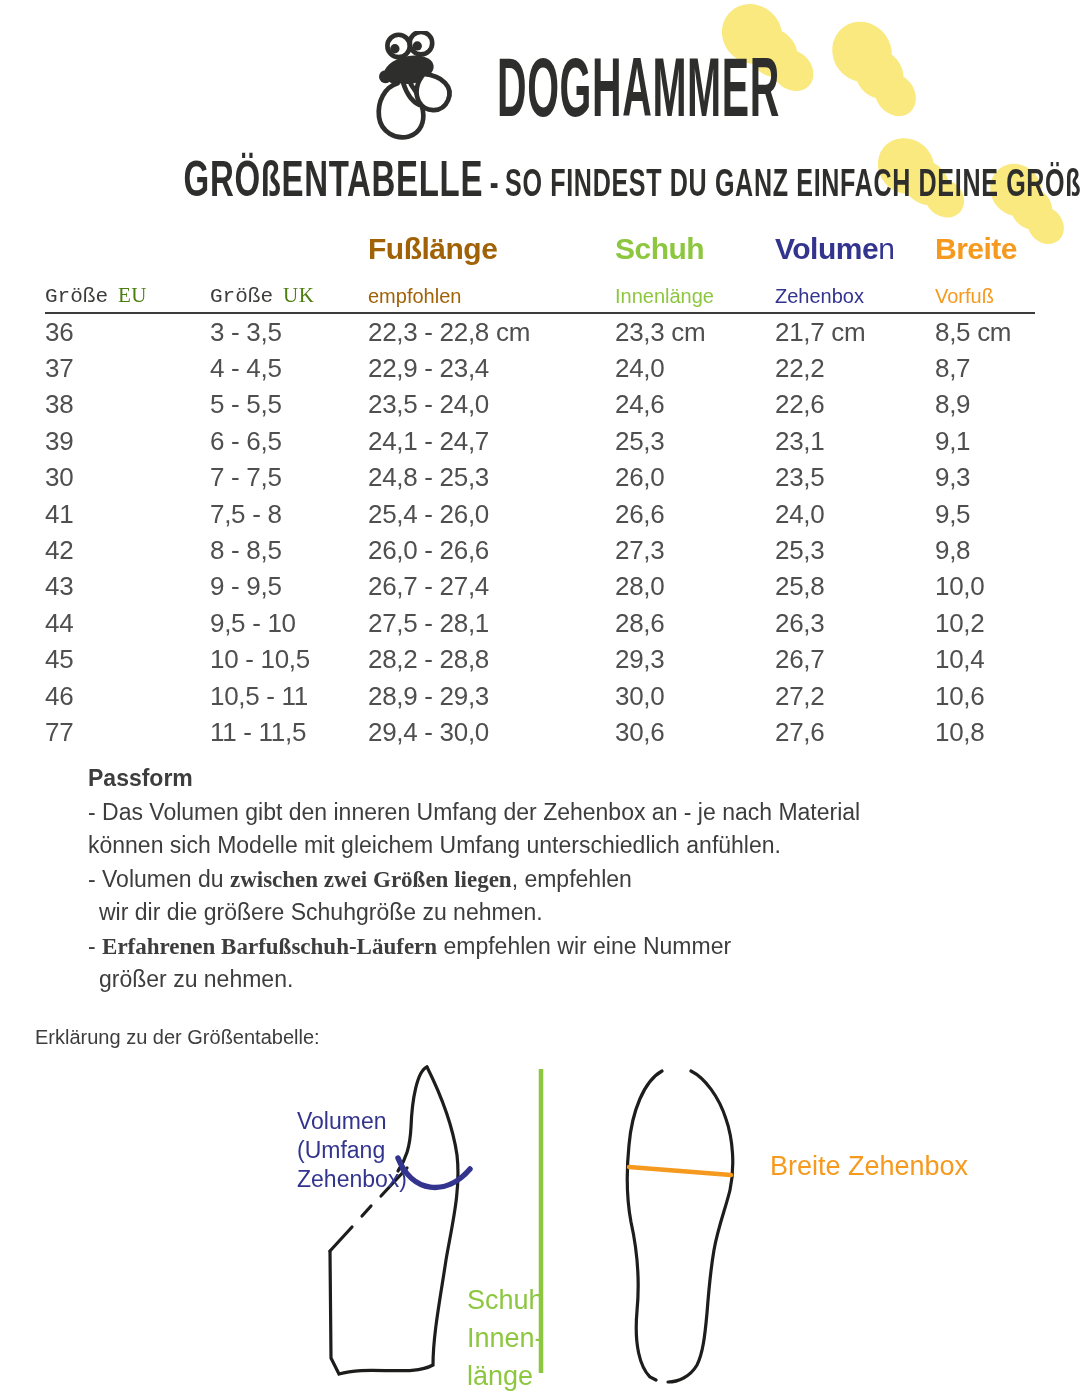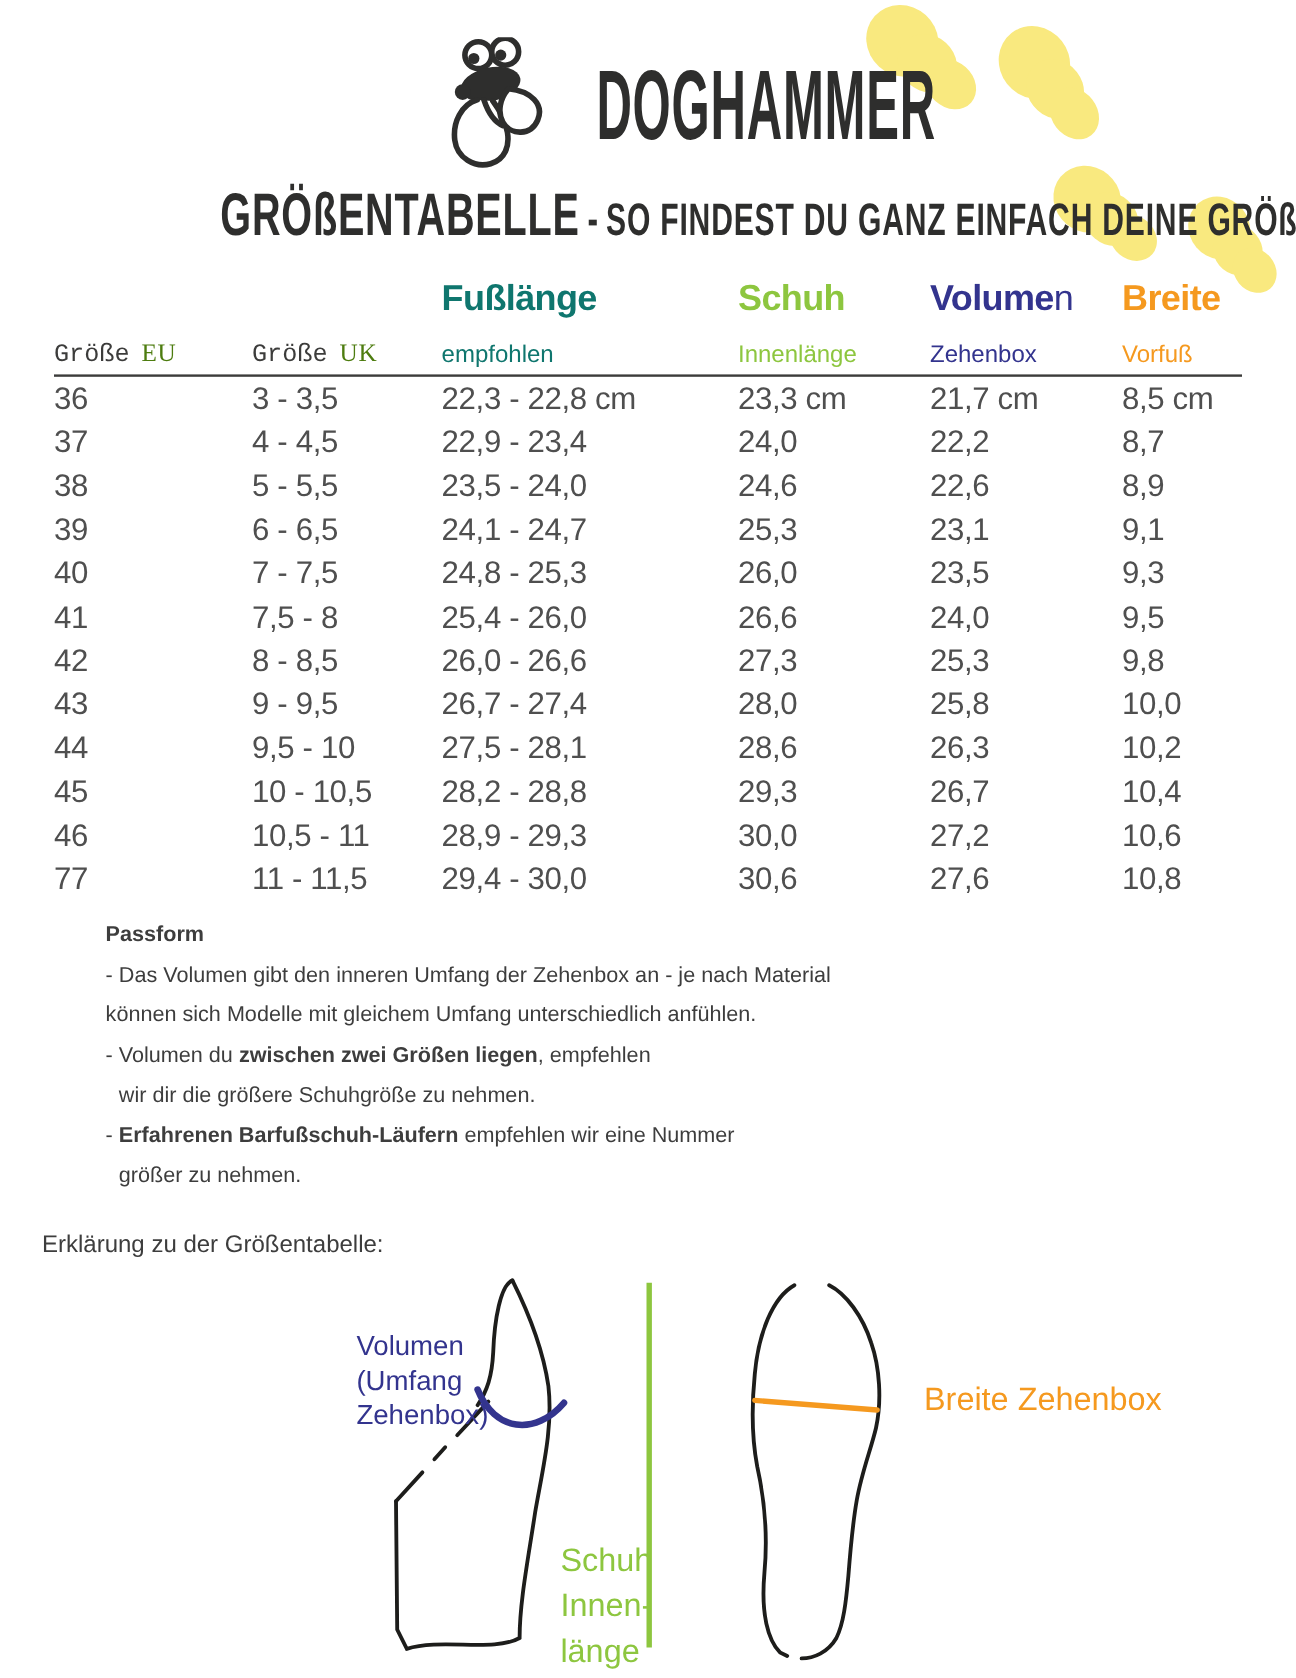--- a/index.html
+++ b/index.html
@@ -35,28 +35,28 @@
   .size-table{position:absolute;top:232px;left:45px;width:990px;z-index:1;}
   .cols{display:grid;grid-template-columns:165px 158px 247px 160px 160px 100px;}
   .thead{border-bottom:2px solid #3c3c3b;padding-bottom:4px;align-items:end;}
   .hcell{display:flex;flex-direction:column;justify-content:flex-end;}
   .hcell .pair{display:flex;align-items:baseline;gap:10px;}
   .h-small{font-size:21px;color:#3c3c3b;font-family:Liberation Mono, monospace;}
   .h-big{font-size:21px;color:#4d7c0f;letter-spacing:0.5px;font-family:Liberation Serif, serif;}
   .h-main{font-size:30px;font-weight:bold;letter-spacing:-0.5px;}
   .h-light{font-weight:normal;}
   .h-sub{font-size:20px;margin-top:19px;}
-  .c-dark{color:#0f766e;} .c-green{color:var(--green);} .c-navy{color:var(--navy);} .c-orange{color:var(--orange);}
+  .c-dark{color:#a16207;} .c-green{color:var(--green);} .c-navy{color:var(--navy);} .c-orange{color:var(--orange);}
   .trow{height:36.4px;align-items:center;}
   .tcell{font-size:26px;color:var(--row);letter-spacing:-0.3px;white-space:nowrap;}
   
-  .passform{position:absolute;top:762px;left:88px;width:960px;font-size:18px;line-height:33.5px;color:#3d3d3d;z-index:1;}
+  .passform{position:absolute;top:762px;left:88px;width:960px;font-size:23px;line-height:33.5px;color:#3d3d3d;z-index:1;}
   .pf-title{font-weight:bold;}
   .pf-line{white-space:nowrap;}
-  .pf-line .b{font-weight:bold;}
+  .pf-line .b{font-weight:bold;font-family:Liberation Serif, serif;}
   .pf-line.indent{padding-left:11px;}
   
   .explanation-heading{position:absolute;top:1026px;left:35px;font-size:20px;color:#3d3d3d;z-index:1;}
   .diagram{position:absolute;top:1055px;left:0;width:1080px;height:343px;z-index:1;}
   .diagram svg{position:absolute;top:0;left:0;}
   .dg-label{position:absolute;white-space:pre-line;}
   .lbl-volumen{left:297px;top:52px;font-size:23px;line-height:29px;color:var(--navy);}
   .lbl-innenlaenge{left:467px;top:226px;font-size:27px;line-height:38px;color:var(--green);}
   .lbl-breite{left:747px;top:96px;font-size:27px;color:var(--orange);margin-left:23px;}
 </style>
@@ -165,21 +165,21 @@
       </div>
       <div class="cols trow">
         <span class="tcell">39</span>
         <span class="tcell">6 - 6,5</span>
         <span class="tcell">24,1 - 24,7</span>
         <span class="tcell">25,3</span>
         <span class="tcell">23,1</span>
         <span class="tcell">9,1</span>
       </div>
       <div class="cols trow">
-        <span class="tcell">40</span>
+        <span class="tcell">30</span>
         <span class="tcell">7 - 7,5</span>
         <span class="tcell">24,8 - 25,3</span>
         <span class="tcell">26,0</span>
         <span class="tcell">23,5</span>
         <span class="tcell">9,3</span>
       </div>
       <div class="cols trow">
         <span class="tcell">41</span>
         <span class="tcell">7,5 - 8</span>
         <span class="tcell">25,4 - 26,0</span>

